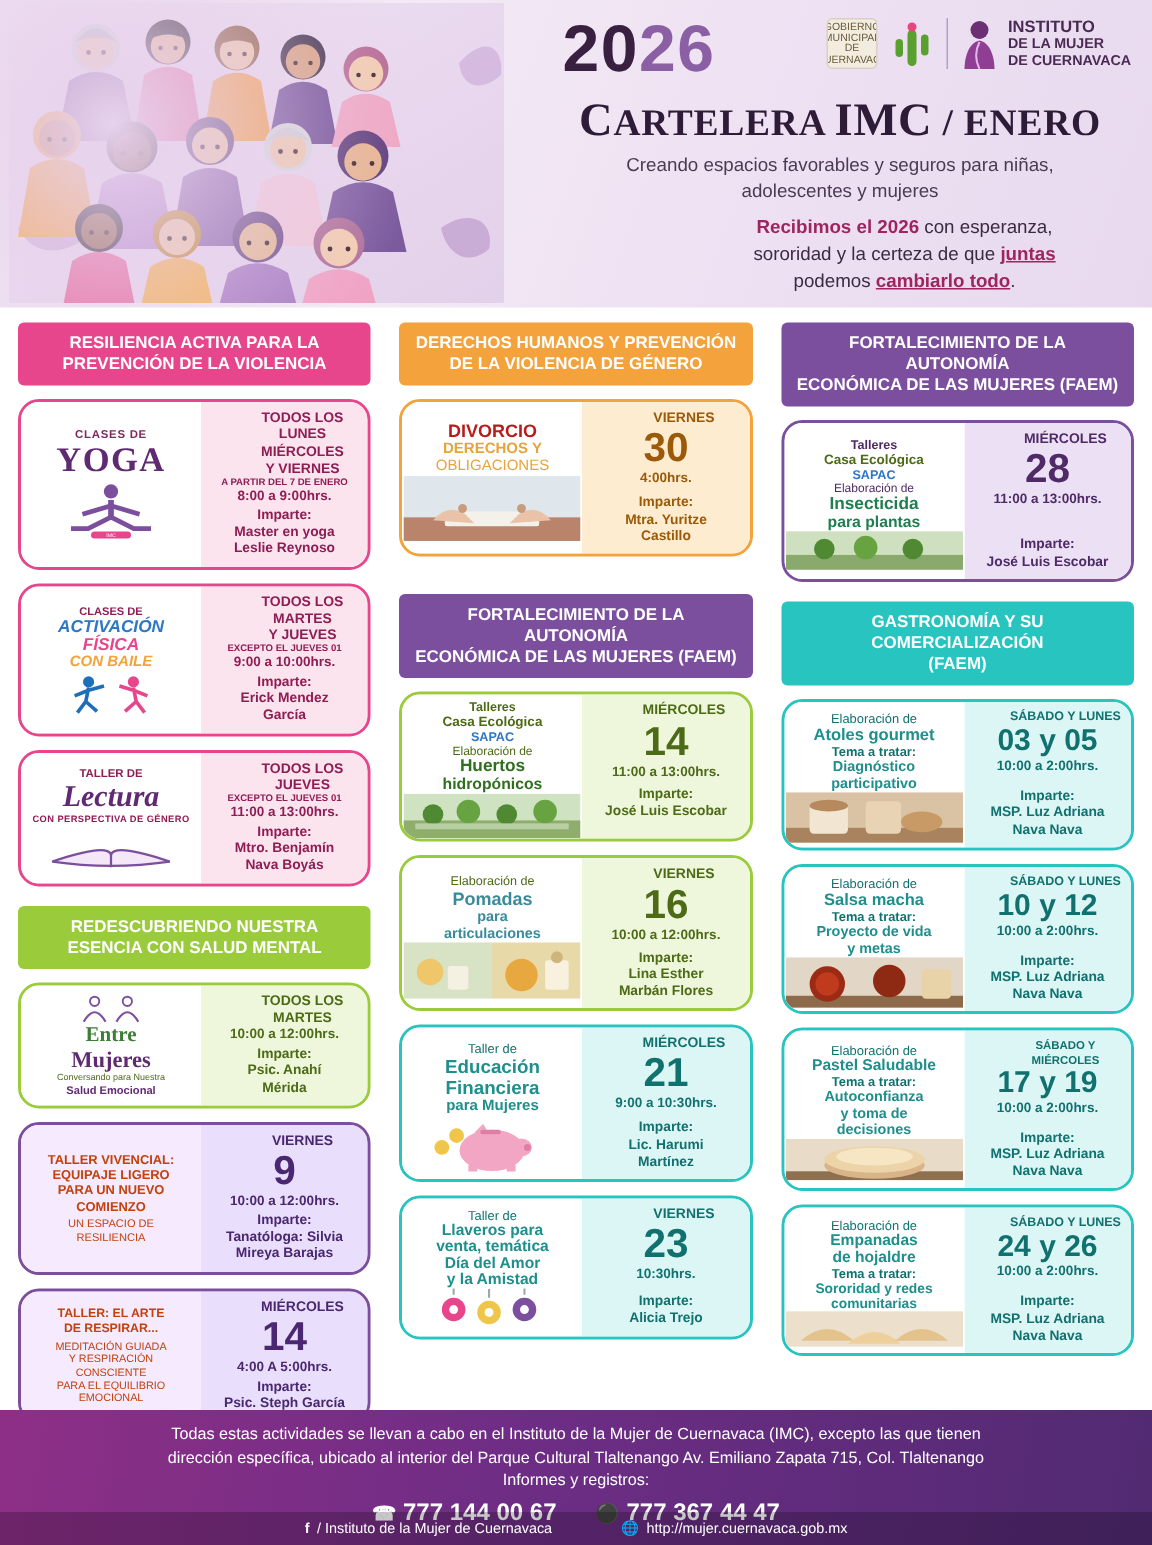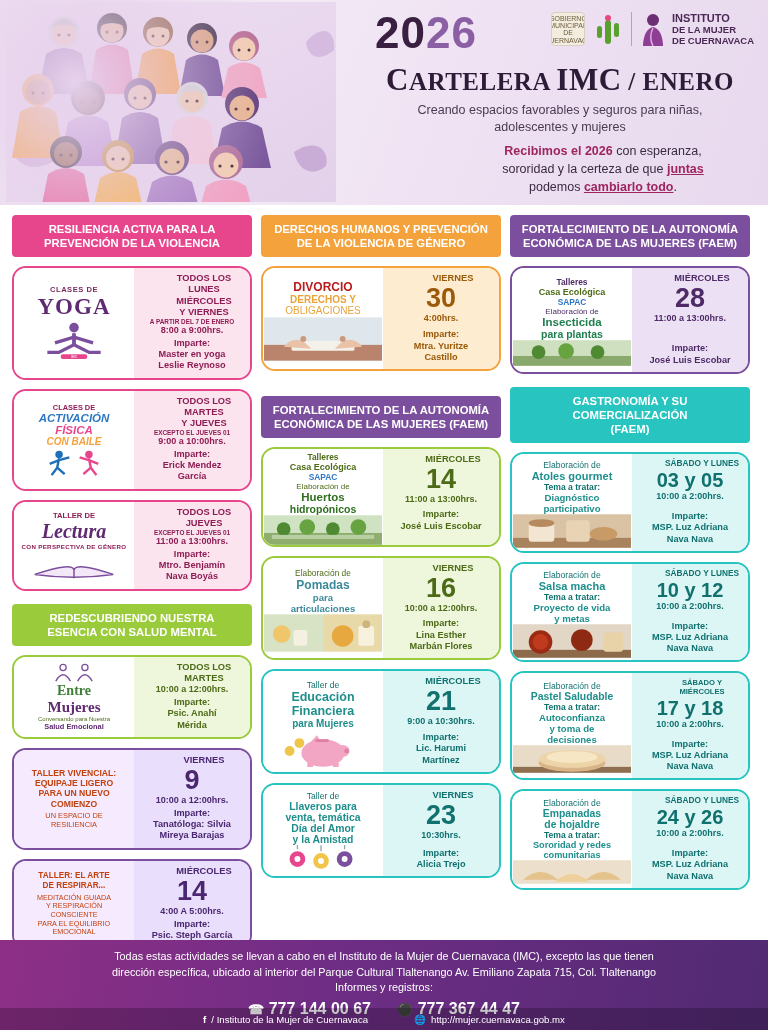--- a/index.html
+++ b/index.html
@@ -78,21 +78,21 @@
   }
   .banner.pink{ background:#e8468c; }
   .banner.green{ background:#9acb3b; }
   .banner.orange{ background:#f4a23b; }
   .banner.purple{ background:#7b4f9d; }
   .banner.teal{ background:#27c4c0; }
 
   
   .content{
     position:relative; padding:10px 12px 0 12px;
-    display:flex; gap:9px;
+    display:flex; gap:19px;
   }
   .col{ width:240px; display:flex; flex-direction:column; gap:9px; }
 
   
   .card{
     display:flex; border-radius:14px; overflow:hidden; border:2px solid #ccc;
     background:#fff;
   }
   .card .left{
     width:120px; position:relative; display:flex; align-items:center; justify-content:center;
@@ -732,21 +732,21 @@
         <svg viewBox="0 0 120 28" width="118" height="28">
           <rect x="0" y="0" width="120" height="28" fill="#e8dcc8"></rect>
           <rect x="0" y="22" width="120" height="6" fill="#8e7050"></rect>
           <ellipse cx="60" cy="18" rx="34" ry="9" fill="#d8b488"></ellipse>
           <ellipse cx="60" cy="14" rx="34" ry="9" fill="#edd3a8"></ellipse>
           <ellipse cx="60" cy="12" rx="26" ry="6" fill="#f6e6c4"></ellipse>
         </svg>
       </div>
       <div class="right">
         <div class="c-day" style="font-size:7.6px">SÁBADO Y MIÉRCOLES</div>
-        <div class="c-num small">17 y 18</div>
+        <div class="c-num small">17 y 19</div>
         <div class="c-hrs">10:00 a 2:00hrs.</div>
         <div class="c-imp" style="white-space:pre-line;margin-top:10px">Imparte:
 MSP. Luz Adriana
 Nava Nava</div>
       </div>
     </div>
 
     <div class="card v-teal">
       <div class="left" style="background:#fff;flex-direction:column;padding:0">
         <div style="width:100%;text-align:center;padding:3px 2px 0">

